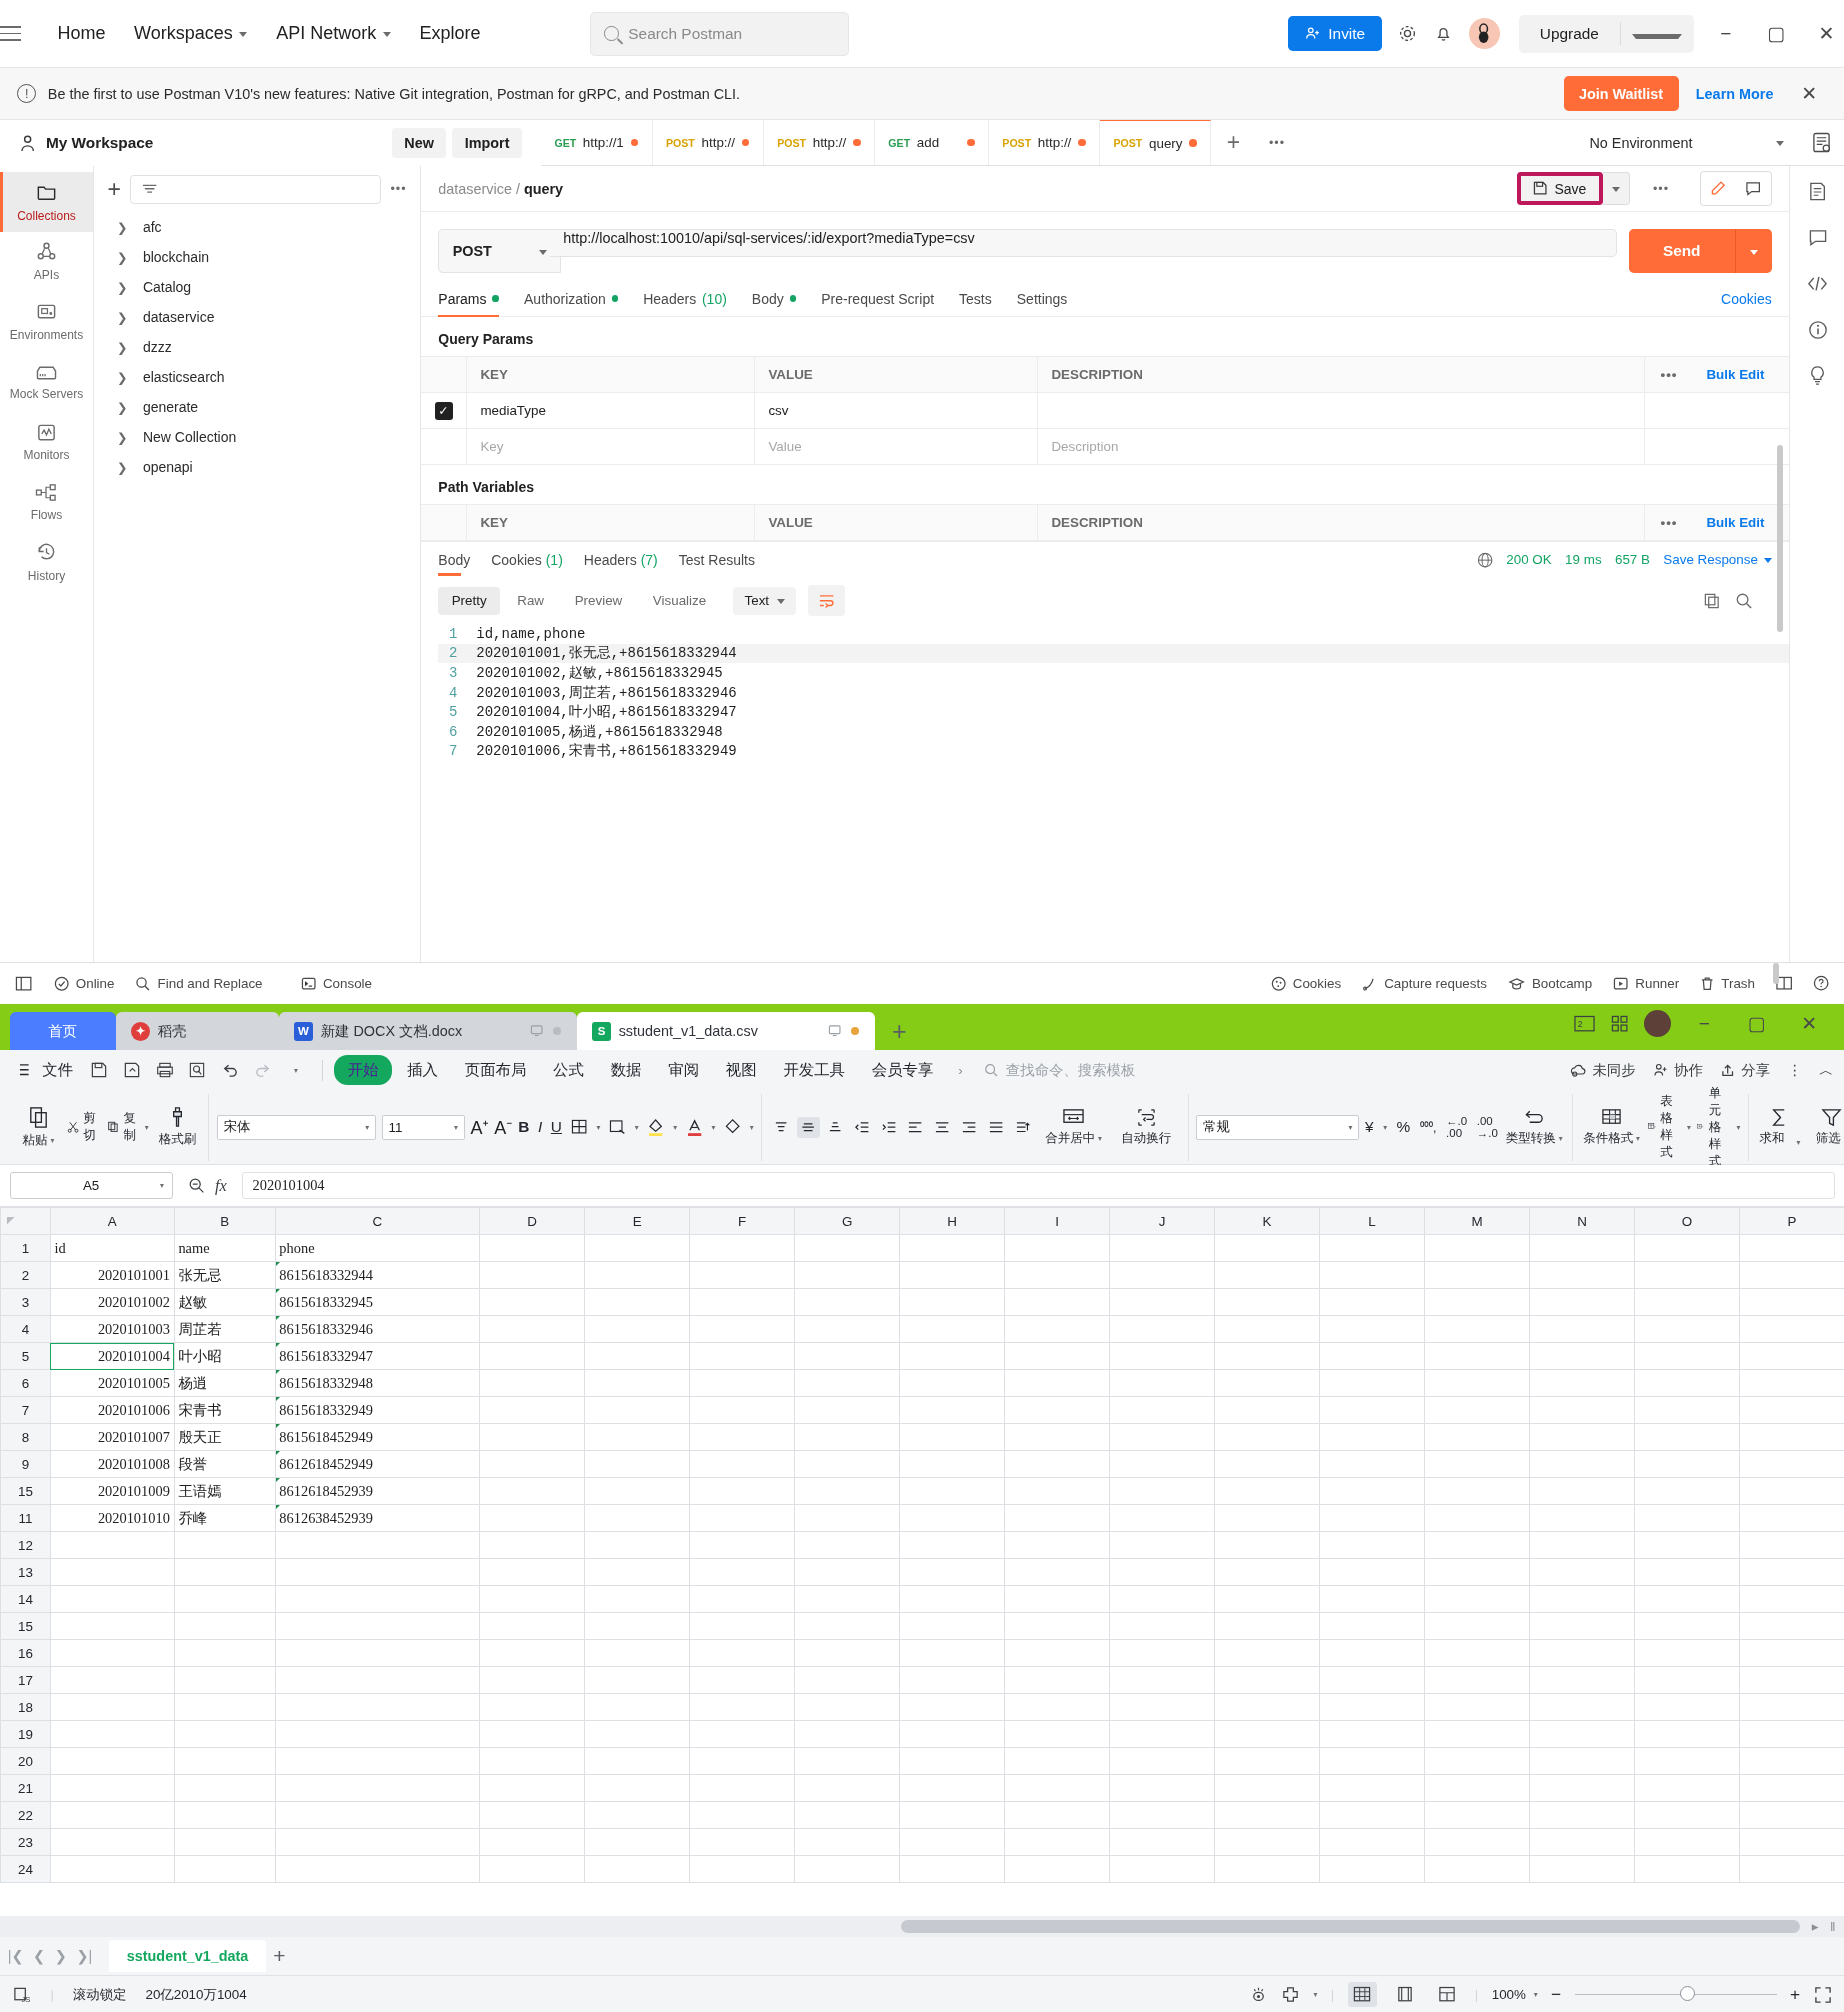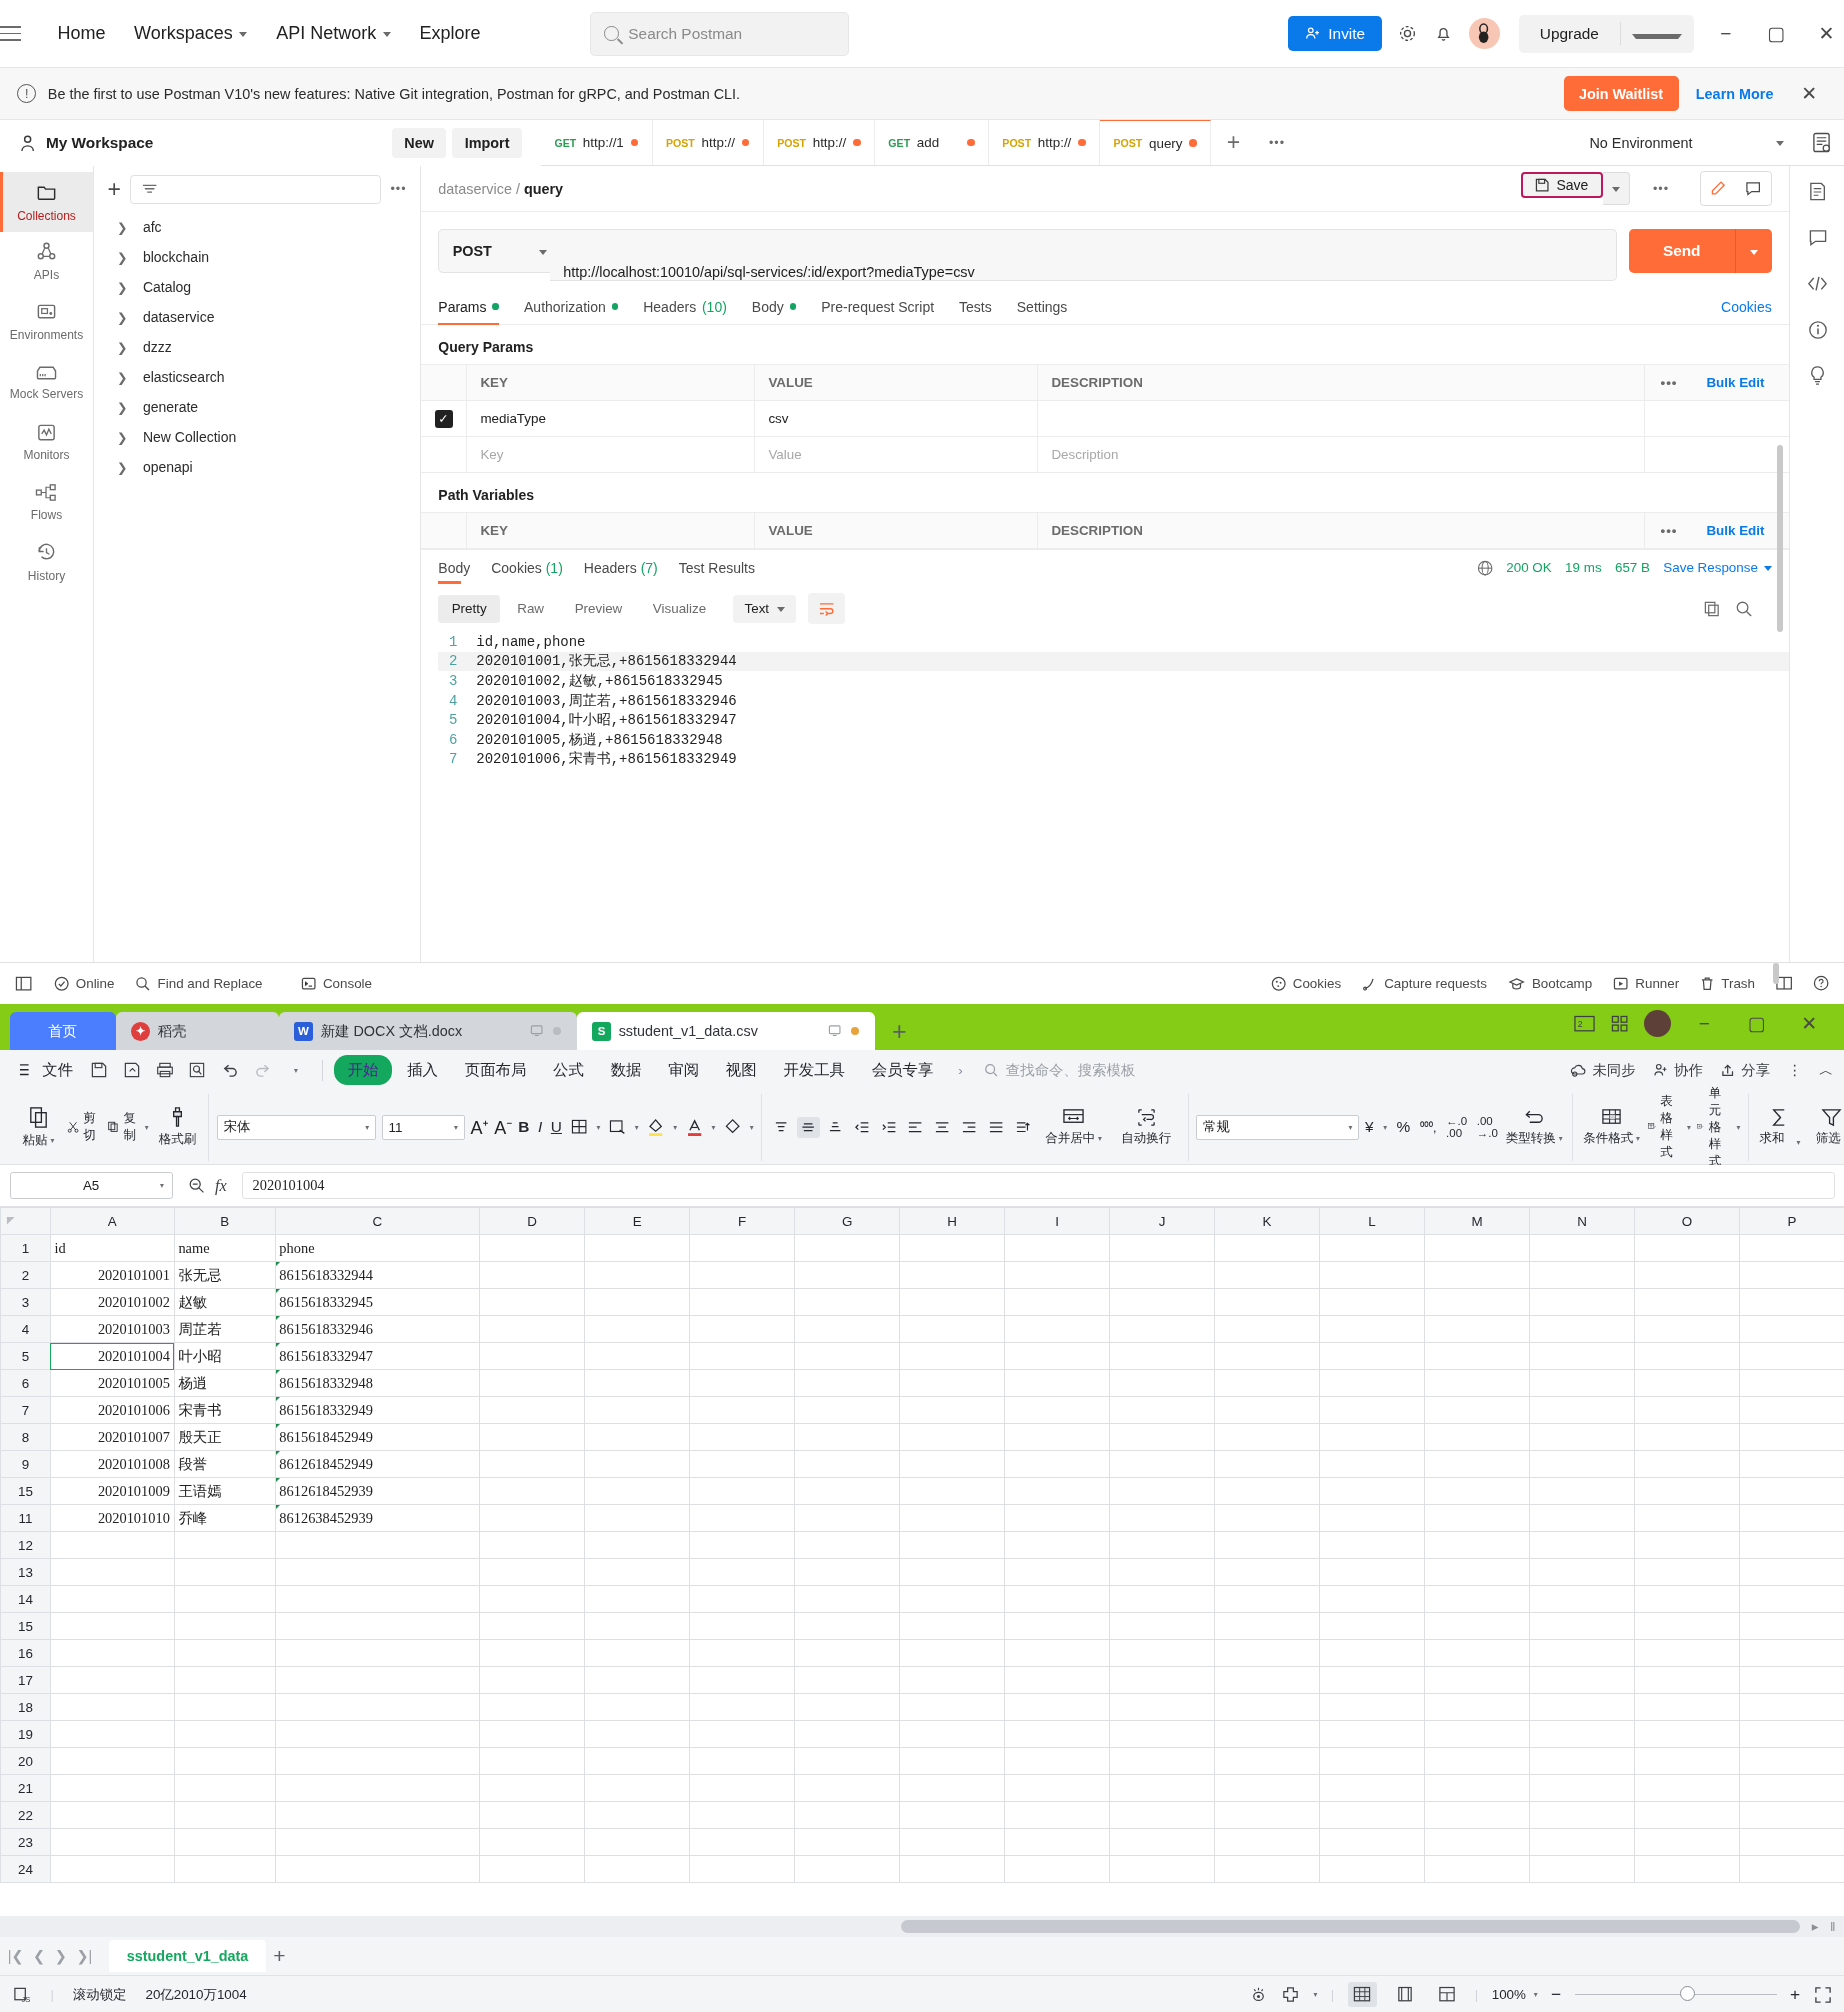--- a/index.html
+++ b/index.html
@@ -68,29 +68,29 @@
   .filter-box { flex:1; height:29px; border:1px solid #e0e0e0; border-radius:3.8px; display:flex; align-items:center; padding:0 9.6px;}
   .side-more { color:#6b6b6b; letter-spacing:1px; cursor:pointer;}
   .coll-item { height:30px; display:flex; align-items:center; gap:15.4px; padding-left:23px; font-size:14px; color:#2b2b2b; cursor:pointer;}
   .chev { color:#6b6b6b; font-size:12.5px;}
 
   .pm-main { flex:1; display:flex; flex-direction:column; min-width:0; background:#fff; position:relative;}
   .req-head { height:46px; display:flex; align-items:center; padding:0 17.3px; border-bottom:1px solid #ececec;}
   .crumb { font-size:14.4px; color:#8a8a8a;}
   .crumb b { color:#212121; font-weight:bold;}
   .req-head-right { margin-left:auto; display:flex; align-items:center; gap:9.6px;}
-  .save-btn { background:#f2f2f2; border:2px solid #be185d; border-radius:3.8px; height:26px; display:flex;align-items:center; padding:0 12.5px; gap:6.7px; font-size:14px; cursor:pointer;}
+  .save-btn { background:#f2f2f2; border:4px solid #be185d; border-radius:3.8px; height:33px; display:flex;align-items:center; padding:0 12.5px; gap:6.7px; font-size:14px; cursor:pointer;}
   .save-dd { background:#f2f2f2;border:1px solid #dcdcdc;border-left:0; border-radius:0 3.8px 3.8px 0; height:33px; width:27px; display:flex;align-items:center;justify-content:center; cursor:pointer;}
   .seg { display:flex; border:1px solid #dcdcdc; border-radius:3.8px; overflow:hidden; margin-left:7.7px;}
   .seg div { width:35px; height:33px; display:flex;align-items:center;justify-content:center; cursor:pointer;}
   .seg div.on { color:#ff6c37; }
 
   .url-row { padding:17.3px 17.3px 0; display:flex; gap:11.5px;}
   .method { width:123px; height:44px; background:#f7f7f7; border:1px solid #e3e3e3; border-radius:4.8px 0 0 4.8px; display:flex; align-items:center; justify-content:space-between; padding:0 13.4px; font-size:14.4px; font-weight:bold; cursor:pointer;}
-  .urlbox { flex:1; height:52px; background:#f7f7f7; border:1px solid #e3e3e3; border-left:0; border-radius:0 4.8px 4.8px 0; display:flex; align-items:flex-end; padding:0 13.4px; font-size:14.4px; margin-left:-11.5px;}
+  .urlbox { flex:1; height:28px; background:#f7f7f7; border:1px solid #e3e3e3; border-left:0; border-radius:0 4.8px 4.8px 0; display:flex; align-items:flex-start; padding:0 13.4px; font-size:14.4px; margin-left:-11.5px;}
   .send { width:106px; height:44px; background:#ff6c37; color:#fff; border-radius:4.8px 0 0 4.8px; display:flex; align-items:center; justify-content:center; font-size:15.4px; font-weight:bold; cursor:pointer;}
   .send-dd { width:37px;height:44px;background:#ff6c37;color:#fff;border-radius:0 4.8px 4.8px 0; border-left:1px solid #e85a26; display:flex;align-items:center;justify-content:center; cursor:pointer;}
 
   .req-tabs { display:flex; align-items:center; gap:25px; padding:0 17.3px; margin-top:17.3px; border-bottom:1px solid #ececec; position:relative;}
   .rq-tab { font-size:14px; color:#4a4a4a; padding-bottom:9.6px; display:flex; align-items:center; gap:5.8px; cursor:pointer; position:relative;}
   .rq-tab.active { color:#212121; }
   .rq-tab.active:after { content:""; position:absolute; left:0; right:0; bottom:-1px; height:2.4px; background:#ff6c37;}
   .gdot { width:6.7px;height:6.7px;border-radius:50%;background:#13a463; display:inline-block;}
   .cookies-lnk { margin-left:auto; color:#0a7aeb; font-size:14px; padding-bottom:9.6px; cursor:pointer;}
 

